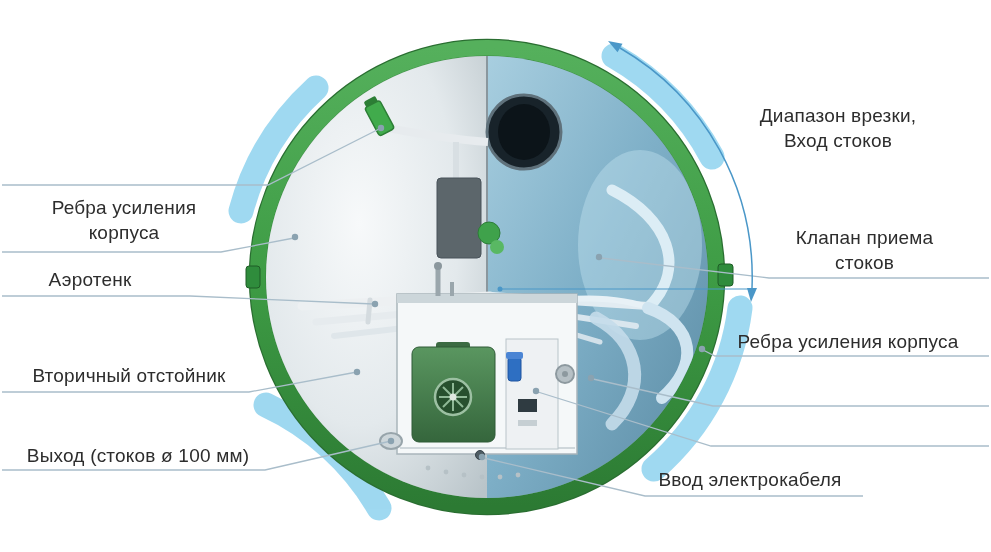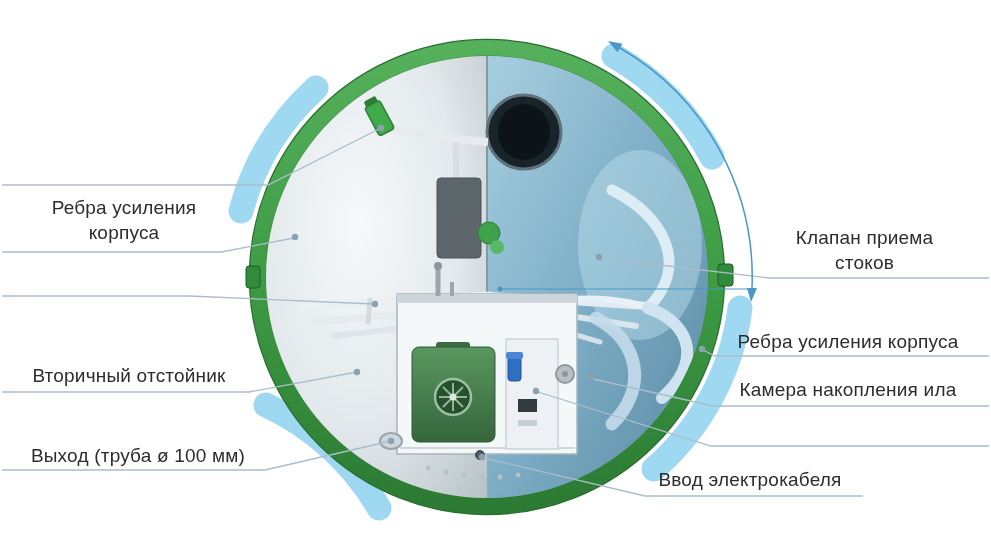--- a/index.html
+++ b/index.html
@@ -188,22 +188,23 @@
       <path d="M620 48 A265 265 0 0 1 752 288" stroke="#4a97c8" stroke-width="1.5" fill="none"></path>
       <line x1="500" y1="289" x2="752" y2="289" stroke="#4a97c8" stroke-width="1.2"></line>
       <circle cx="500" cy="289" r="2.5" fill="#4a97c8"></circle>
       <polygon points="608,41 617.5,52.3 622.5,43.7" fill="#4a97c8"></polygon>
       <polygon points="751,302 757,288 747,288" fill="#4a97c8"></polygon>
     </g>
   </svg>
 
   <div class="labels">
     <div class="lbl" style="left:34px;top:196px;width:180px">Ребра усиления корпуса</div>
+    <div class="lbl" style="left:10px;top:268px;width:160px">Аэротенк</div>
     <div class="lbl nowrap" style="left:14px;top:364px;width:230px">Вторичный отстойник</div>
-    <div class="lbl nowrap" style="left:8px;top:444px;width:260px">Выход (труба ø 100 мм)</div>
-
+    <div class="lbl nowrap" style="left:8px;top:444px;width:260px">Выход (стоков ø 100 мм)</div>
+
+    <div class="lbl" style="left:749px;top:104px;width:178px">Диапазон врезки, Вход стоков</div>
     <div class="lbl" style="left:772px;top:226px;width:185px">Клапан приема стоков</div>
     <div class="lbl nowrap" style="left:712px;top:330px;width:272px">Ребра усиления корпуса</div>
-    <div class="lbl nowrap" style="left:714px;top:378px;width:268px">Камера накопления ила</div>
     <div class="lbl nowrap" style="left:640px;top:468px;width:220px">Ввод электрокабеля</div>
   </div>
 
 </div>
 
 </body></html>

